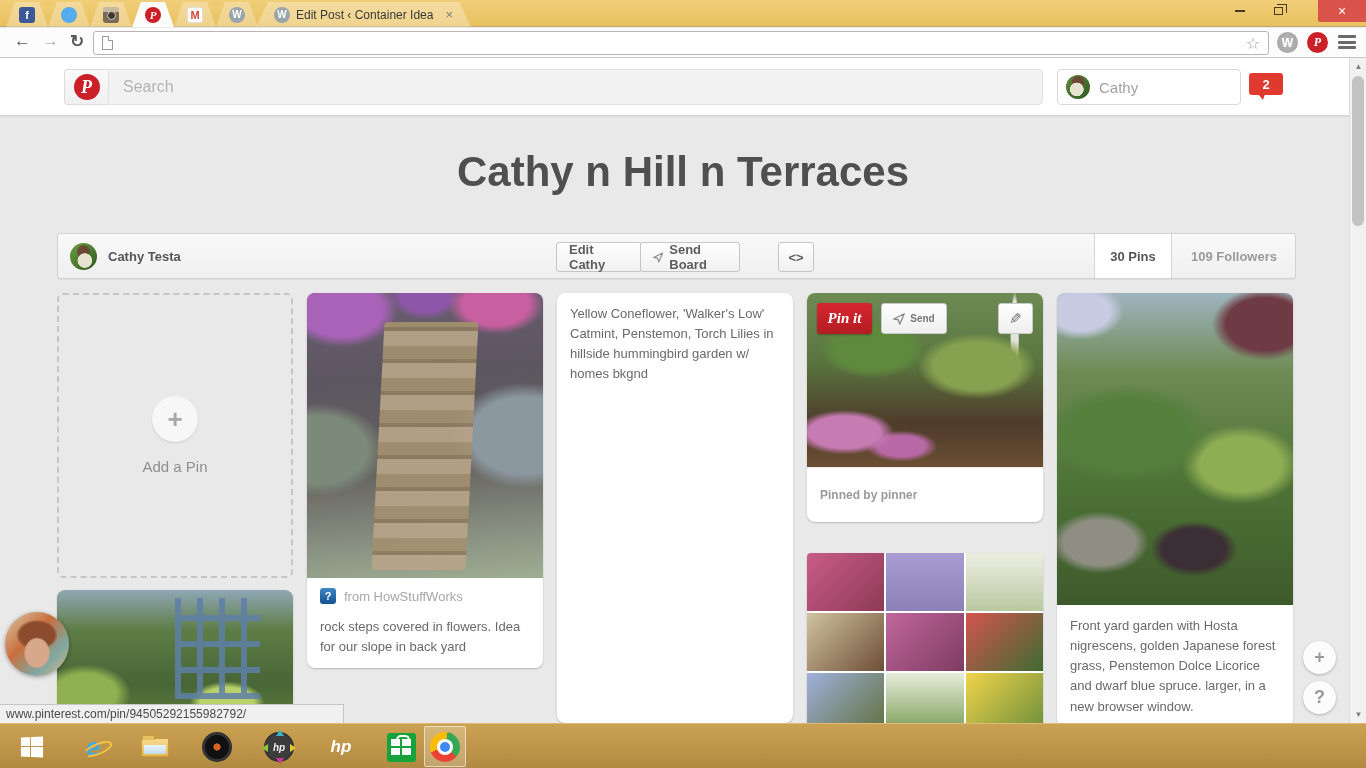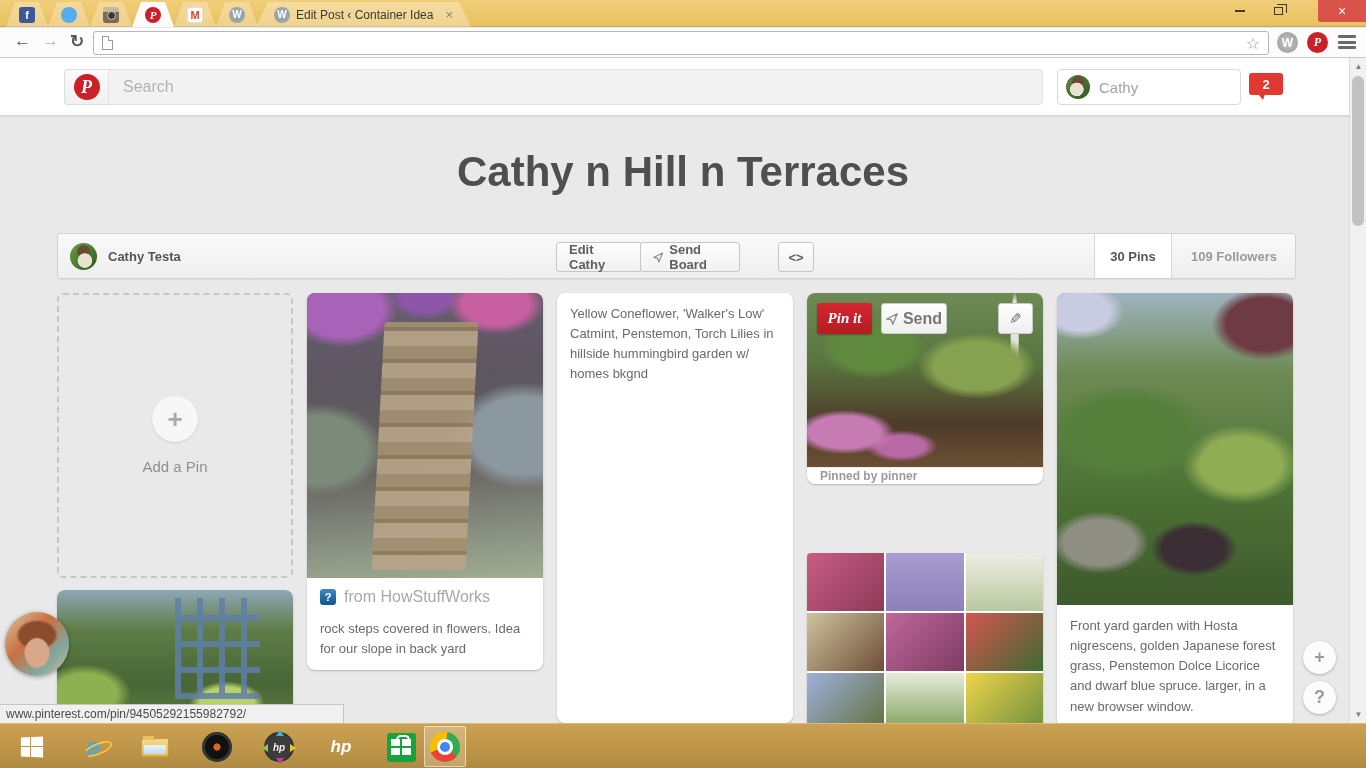--- a/index.html
+++ b/index.html
@@ -80,41 +80,41 @@
     border-radius:3px; display:flex; align-items:center; justify-content:center; gap:6px; font-size:13px; font-weight:bold; color:#5E5E5E; padding:0 12px;}
   #seg-pins { position:absolute; left:1036px; top:0; width:77px; height:44px; background:#FFF; border-left:1px solid #D6D6D6;
     display:flex; align-items:center; justify-content:center; font-size:13px; font-weight:bold; color:#555; }
   #seg-followers { position:absolute; left:1113px; top:0; width:125px; height:44px; border-left:1px solid #D6D6D6;
     display:flex; align-items:center; justify-content:center; font-size:13px; font-weight:bold; color:#9A9A9A; }
 
   
   .card { position:absolute; width:236px; background:#FFF; border-radius:8px; box-shadow:0 1px 2px rgba(0,0,0,0.22); overflow:hidden; }
   .pimg { width:236px; position:relative; overflow:hidden; }
   .pin-desc { font-size:13px; color:#6A6A6A; padding:11px 13px; line-height:1.55; }
-  .pin-foot { border-top:1px solid #EDEDED; padding:1px 13px; font-size:12px; font-weight:bold; color:#9A9A9A; }
+  .pin-foot { border-top:1px solid #EDEDED; padding:20px 13px; font-size:12px; font-weight:bold; color:#9A9A9A; }
 
   #addpin { position:absolute; left:57px; top:293px; width:236px; height:285px; border:2px dashed #C6C6C6; border-radius:6px;
     display:flex; flex-direction:column; align-items:center; justify-content:center; gap:16px; }
   #addpin .plus-circle { width:46px; height:46px; border-radius:50%; background:#F7F7F7; box-shadow:0 1px 2px rgba(0,0,0,0.12);
     display:flex; align-items:center; justify-content:center; color:#A9A9A9; font-size:26px; font-weight:bold; }
   #addpin .lbl { color:#8F8F8F; font-size:15px; }
 
   .img-steps { height:285px; background:
     radial-gradient(90px 60px at 15% 6%, #A863B8 0 45%, transparent 62%),
     radial-gradient(80px 50px at 80% 4%, #C75FA0 0 42%, transparent 60%),
     radial-gradient(60px 40px at 50% 1%, #8E56A8 0 40%, transparent 60%),
     radial-gradient(110px 80px at 92% 50%, #8C98A0 0 48%, transparent 66%),
     radial-gradient(100px 70px at 5% 55%, #7C8A7A 0 48%, transparent 66%),
     linear-gradient(175deg,#6A5E72 0%,#5C5660 30%,#66625F 60%,#8A9383 85%,#9FAE92 100%); }
   .steps { position:absolute; left:30%; width:40%; top:10%; bottom:3%; transform:skewX(-3deg);
     background:repeating-linear-gradient(0deg,#B7A488 0 15px,#8F7B60 15px 19px,#A3906F 19px 32px); opacity:.92; border-radius:4px; }
   .srcrow { display:flex; align-items:center; gap:8px; padding:10px 13px 2px; }
   .srcfav { width:16px; height:16px; border-radius:3px; background:linear-gradient(#3E88C7,#14528D); color:#fff; font-size:11px;
     font-weight:bold; display:flex; align-items:center; justify-content:center; }
-  .srclbl { font-size:16px; color:#A8A8A8; }
+  .srclbl { font-size:13px; color:#A8A8A8; }
   .pin-title { font-size:15px; font-weight:bold; color:#4A4A4A; line-height:1.35; padding:7px 13px 12px; border-bottom:1px solid #EDEDED;}
 
   .img-house { height:352px; background:
     radial-gradient(8px 30px at 60% 54%, #E0B83C 0 60%, transparent 75%),
     radial-gradient(8px 28px at 67% 52%, #D2752F 0 60%, transparent 75%),
     radial-gradient(10px 26px at 52% 57%, #E8D043 0 60%, transparent 75%),
     radial-gradient(90px 40px at 25% 45%, #96AC6B 0 50%, transparent 68%),
     linear-gradient(180deg,#C6CBCD 0%,#C2C7C9 15%,#8D8378 20%,#968B7E 26%,#9FAAB2 30%,#8FA08F 37%,#7C9457 48%,#6E8B4A 70%,#86A455 100%); }
   .trunk { position:absolute; left:47%; top:16%; width:5px; height:48%; background:#E9E9E3; transform:rotate(2deg); }
   .wm { position:absolute; left:9px; bottom:10px; color:#F2F2EE; font-size:10.5px; font-weight:bold; text-shadow:0 1px 2px rgba(0,0,0,.8);
@@ -125,21 +125,21 @@
     radial-gradient(60px 26px at 40% 88%, #B868A5 0 40%, transparent 60%),
     radial-gradient(90px 50px at 72% 42%, #86A14F 0 48%, transparent 66%),
     radial-gradient(80px 45px at 28% 32%, #5F8A3D 0 48%, transparent 66%),
     radial-gradient(6px 60px at 88% 25%, #E3E3DD 0 60%, transparent 75%),
     linear-gradient(180deg,#6F8B55 0%,#59753F 40%,#4E3B2A 75%,#6B4F33 100%); }
   .hoverbtns { position:absolute; left:0; top:0; width:100%; padding:10px; display:flex; gap:9px; }
   .pinit { width:55px; height:31px; border-radius:3px; background:linear-gradient(#D5262F,#B31D23); color:#fff;
     font-family:"Liberation Serif",serif; font-style:italic; font-weight:bold; font-size:15px; display:flex; align-items:center;
     justify-content:center; box-shadow:0 1px 2px rgba(0,0,0,.3); }
   .sendbtn { width:66px; height:31px; border-radius:3px; background:linear-gradient(#FEFEFE,#EFEFEF); border:1px solid #C9C9C9;
-    color:#777; font-weight:bold; font-size:16px; display:flex; align-items:center; justify-content:center; gap:5px; }
+    color:#777; font-weight:bold; font-size:10px; display:flex; align-items:center; justify-content:center; gap:5px; }
   .pencilbtn { width:35px; height:31px; margin-left:auto; border-radius:3px; background:linear-gradient(#FEFEFE,#EFEFEF);
     border:1px solid #C9C9C9; color:#6E6E6E; font-size:15px; display:flex; align-items:center; justify-content:center;
     transform:scaleX(-1); }
 
   .collage { position:absolute; left:807px; top:553px; width:236px; height:215px; background:#FFF; border-radius:4px 4px 0 0;
     box-shadow:0 1px 2px rgba(0,0,0,0.22); display:grid; grid-template-columns:repeat(3,1fr); grid-auto-rows:58px; gap:2px;
     padding:0; overflow:hidden; }
   .cc1{background:linear-gradient(135deg,#C85C86,#8E3A56);} .cc2{background:linear-gradient(180deg,#A89CD0,#8C82B8);}
   .cc3{background:linear-gradient(180deg,#EDEEE2,#B9C8A0);} .cc4{background:linear-gradient(135deg,#CFC3A0,#6E4E36);}
   .cc5{background:linear-gradient(135deg,#C0679B,#7E3C62);} .cc6{background:linear-gradient(135deg,#D4554F,#3E6B33);}

